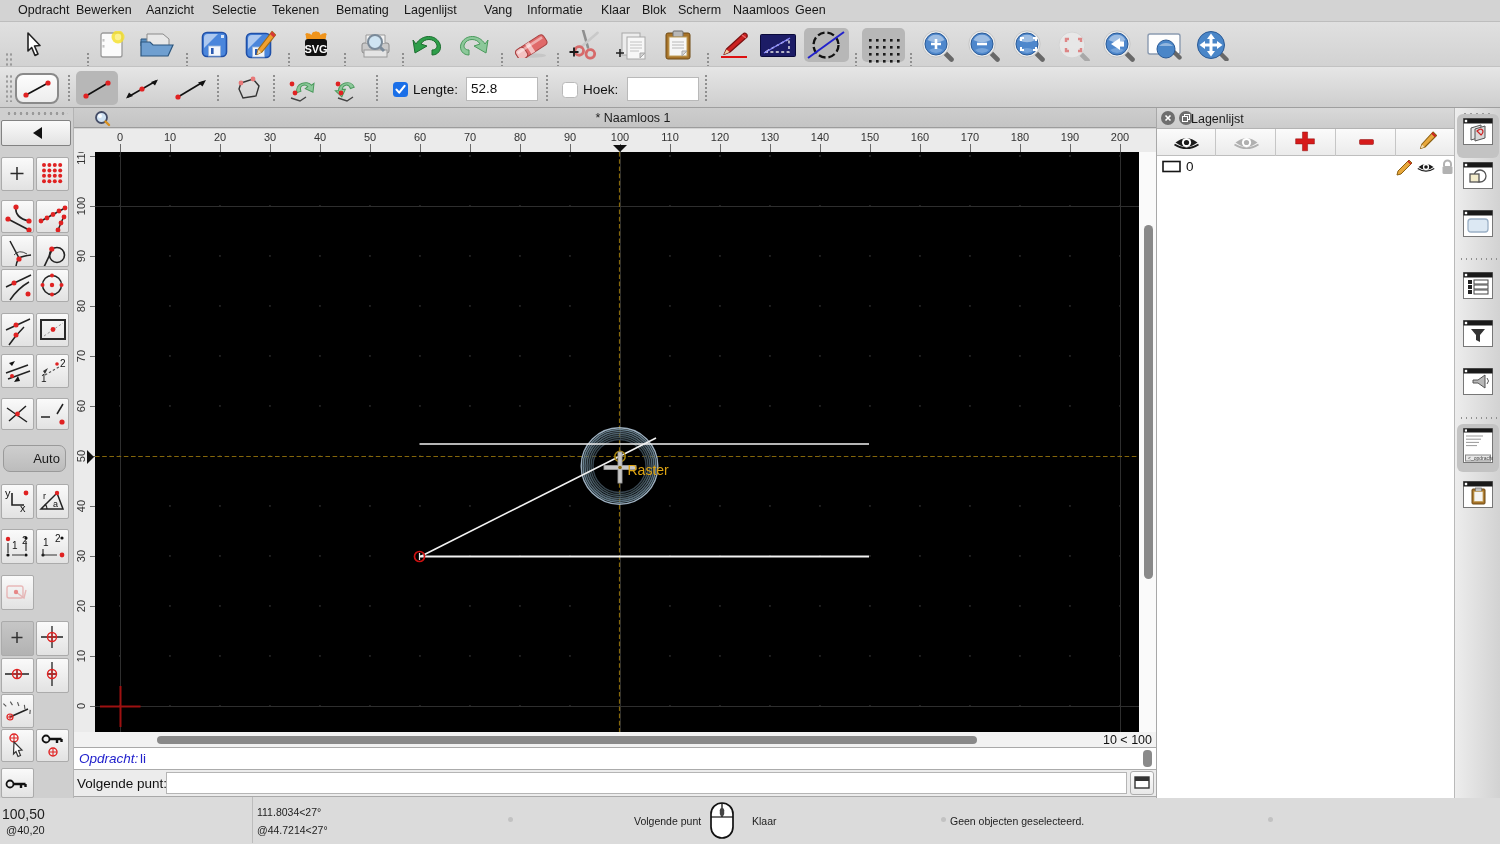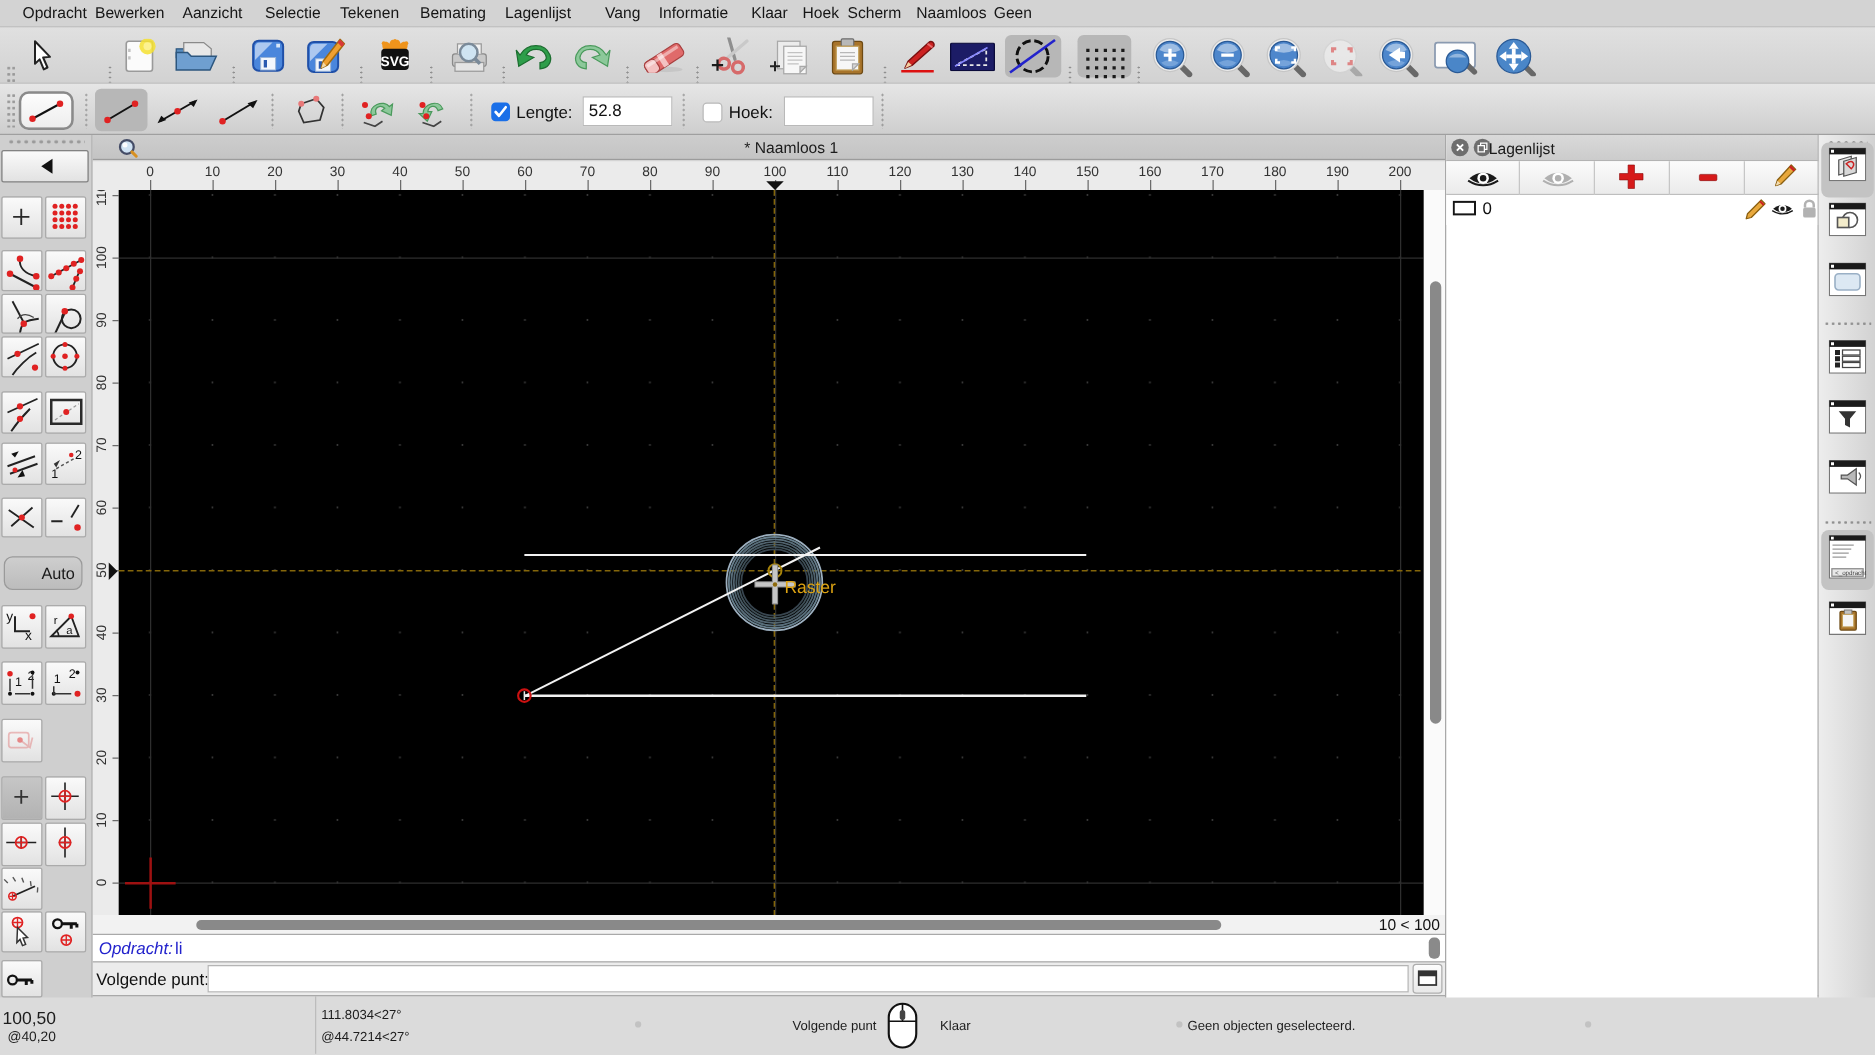--- a/index.html
+++ b/index.html
@@ -63,21 +63,21 @@
 <span style="left:18px">Opdracht</span>
 <span style="left:76px">Bewerken</span>
 <span style="left:146px">Aanzicht</span>
 <span style="left:212px">Selectie</span>
 <span style="left:272px">Tekenen</span>
 <span style="left:336px">Bemating</span>
 <span style="left:404px">Lagenlijst</span>
 <span style="left:484px">Vang</span>
 <span style="left:527px">Informatie</span>
 <span style="left:601px">Klaar</span>
-<span style="left:642px">Hoek</span>
+<span style="left:642px">Blok</span>
 <span style="left:678px">Scherm</span>
 <span style="left:733px">Naamloos</span>
 <span style="left:795px">Geen</span>
 </div>
 
 <div id="tb1">
 <div class="hdl" style="left:5px;top:30px;height:28px;"></div>
 <div class="vsep" style="left:87px;top:30px;height:29px;"></div>
 <div class="vsep" style="left:186px;top:30px;height:29px;"></div>
 <div class="vsep" style="left:288px;top:30px;height:29px;"></div>

